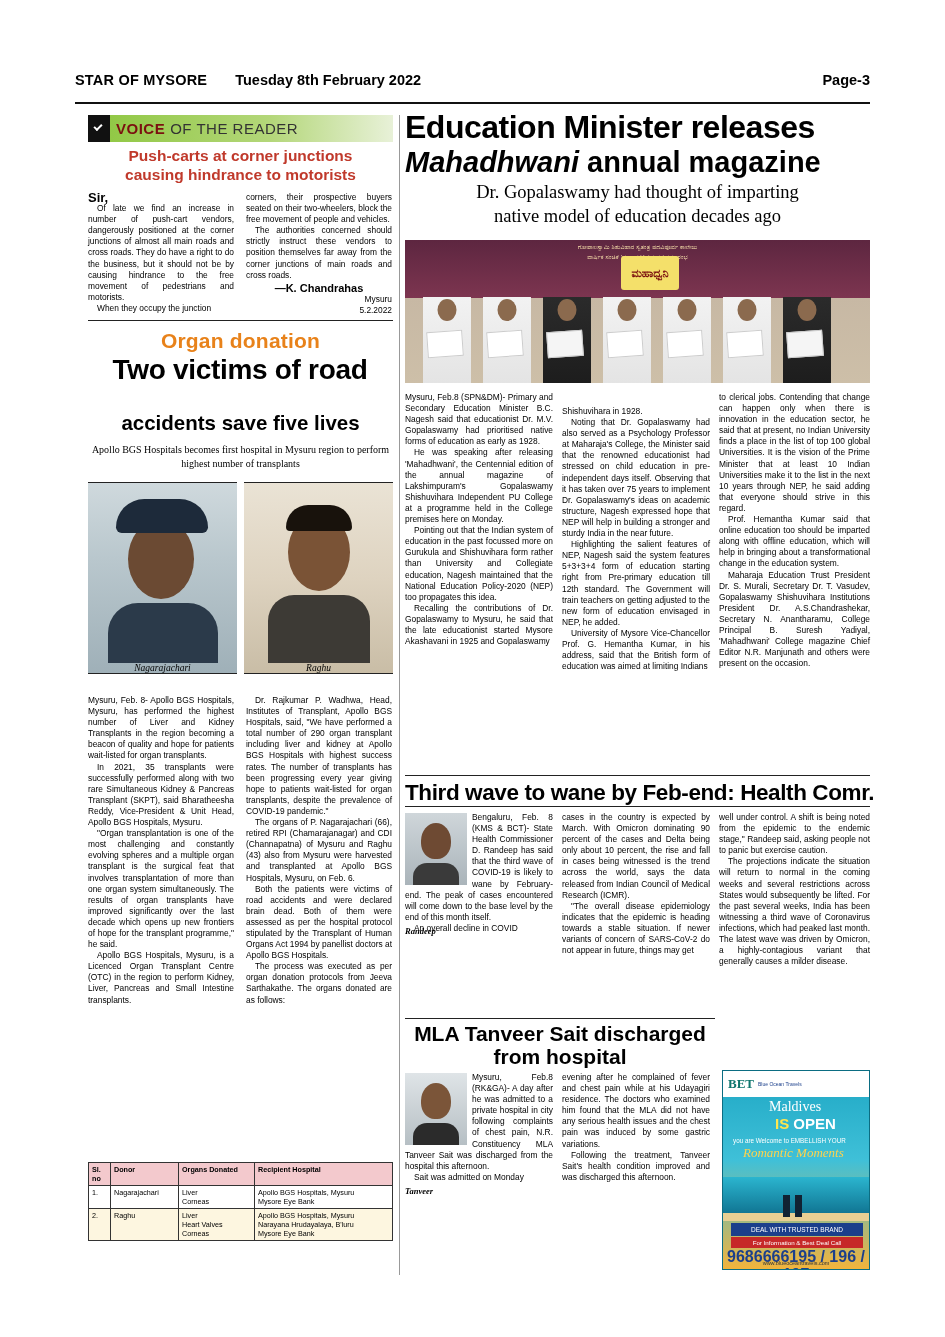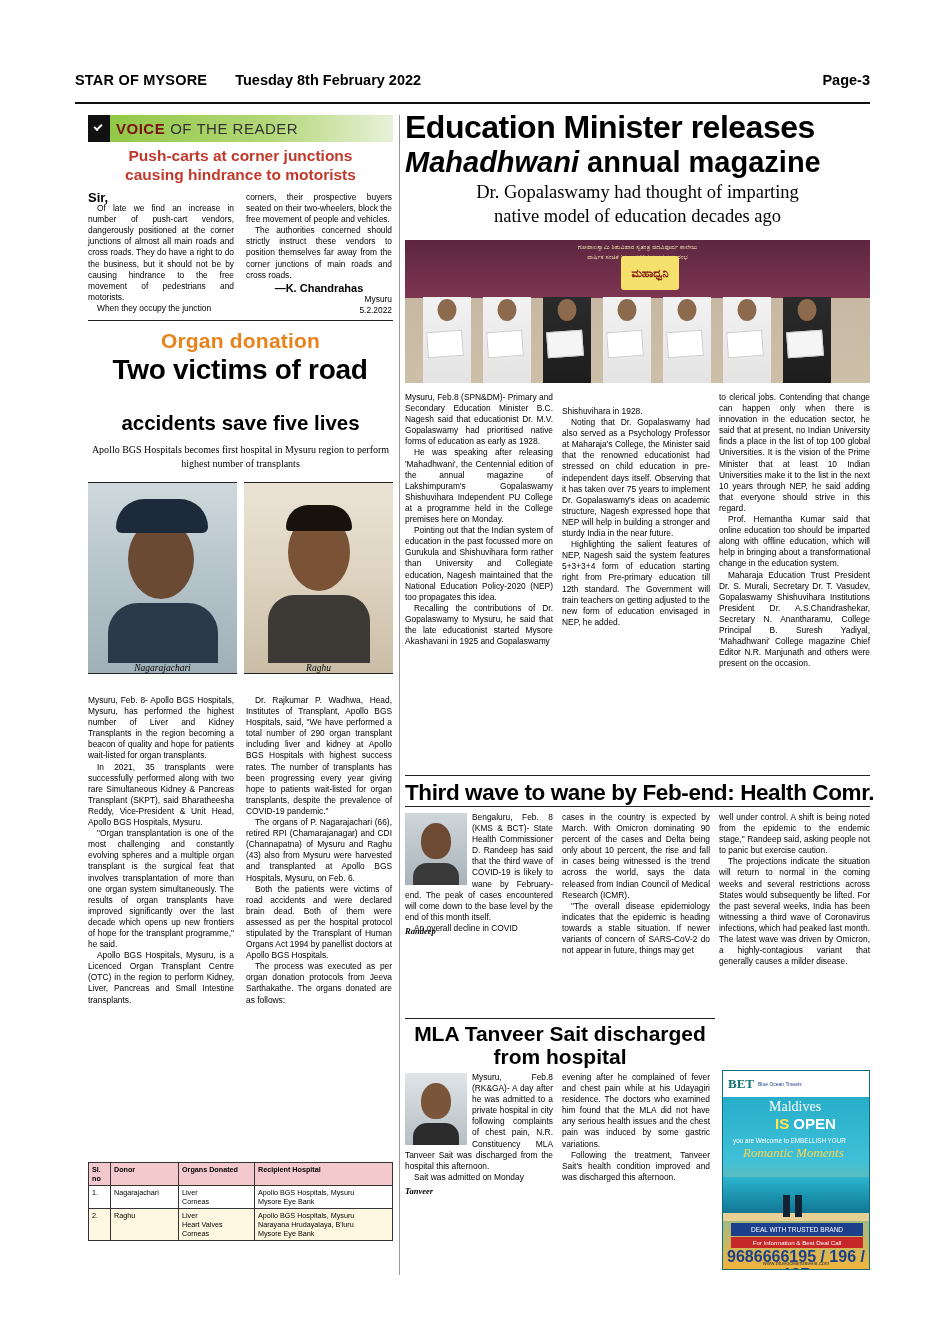--- a/index.html
+++ b/index.html
@@ -370,20 +370,21 @@
   <div class="ncol col-a">
     <p class="noind">Mysuru, Feb.8 (SPN&amp;DM)- Primary and Secondary Education Minister B.C. Nagesh said that educationist Dr. M.V. Gopalaswamy had prioritised native forms of education as early as 1928.</p>
     <p>He was speaking after releasing 'Mahadhwani', the Centennial edition of the annual magazine of Lakshimpuram's Gopalaswamy Shishuvihara Independent PU College at a programme held in the College premises here on Monday.</p>
     <p>Pointing out that the Indian system of education in the past focussed more on Gurukula and Shishuvihara form rather than University and Collegiate education, Nagesh maintained that the National Education Policy-2020 (NEP) too propagates this idea.</p>
     <p>Recalling the contributions of Dr. Gopalaswamy to Mysuru, he said that the late educationist started Mysore Akashavani in 1925 and Gopalaswamy</p>
   </div>
   <div class="ncol col-b">
     <p class="noind">Shishuvihara in 1928.</p>
     <p>Noting that Dr. Gopalaswamy had also served as a Psychology Professor at Maharaja's College, the Minister said that the renowned educationist had stressed on child education in pre-independent days itself. Observing that it has taken over 75 years to implement Dr. Gopalaswamy's ideas on academic structure, Nagesh expressed hope that NEP will help in building a stronger and sturdy India in the near future.</p>
     <p>Highlighting the salient features of NEP, Nagesh said the system features 5+3+3+4 form of education starting right from Pre-primary education till 12th standard. The Government will train teachers on getting adjusted to the new form of education envisaged in NEP, he added.</p>
+    <p>University of Mysore Vice-Chancellor Prof. G. Hemantha Kumar, in his address, said that the British form of education was aimed at limiting Indians</p>
   </div>
   <div class="ncol col-c">
     <p class="noind">to clerical jobs. Contending that change can happen only when there is innovation in the education sector, he said that at present, no Indian University finds a place in the list of top 100 global Universities. It is the vision of the Prime Minister that at least 10 Indian Universities make it to the list in the next 10 years through NEP, he said adding that everyone should strive in this regard.</p>
     <p>Prof. Hemantha Kumar said that online education too should be imparted along with offline education, which will help in bringing about a transformational change in the education system.</p>
     <p>Maharaja Education Trust President Dr. S. Murali, Secretary Dr. T. Vasudev, Gopalaswamy Shishuvihara Institutions President Dr. A.S.Chandrashekar, Secretary N. Anantharamu, College Principal B. Suresh Yadiyal, 'Mahadhwani' College magazine Chief Editor N.R. Manjunath and others were present on the occasion.</p>
   </div>
 
   <div class="tw-rule"></div>
   <div class="tw-head">Third wave to wane by Feb-end: Health Comr.</div>
   <div class="tw-rule2"></div>

